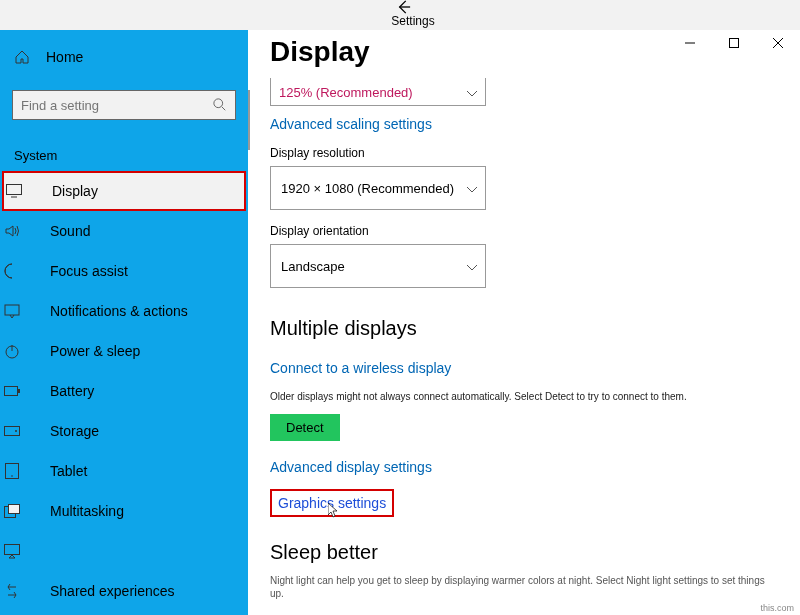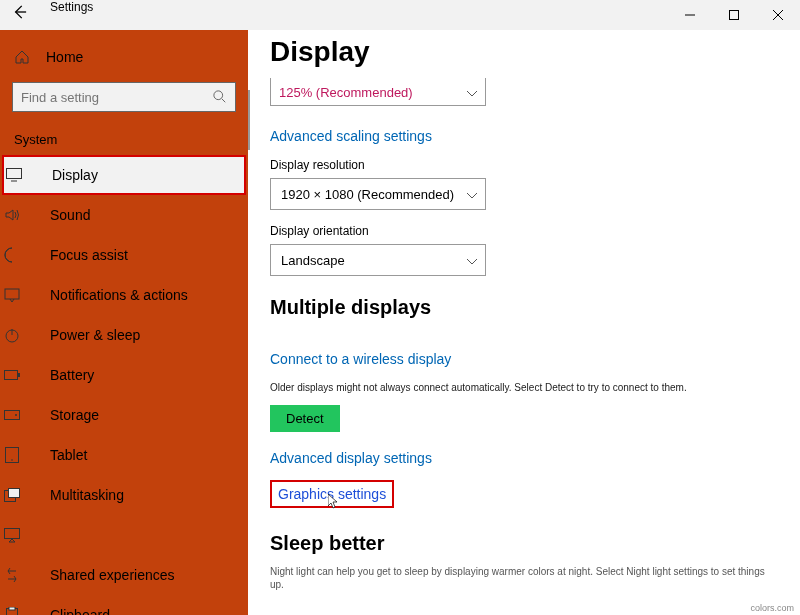--- a/index.html
+++ b/index.html
@@ -1,44 +1,44 @@
 <!DOCTYPE html>
 <html><head>
 <meta charset="utf-8">
 <style>
 * { box-sizing: border-box; margin: 0; padding: 0; font-family: "Segoe UI", Arial, sans-serif; }
 body { width: 800px; height: 615px; overflow: hidden; background: #fff; color: #000; position: relative; }
-.titlebar { display: flex; align-items: flex-start; height: 30px; padding-left: 8px; background: #f2f2f2; }
+.titlebar { display: flex; align-items: center; height: 30px; padding-left: 8px; background: #f2f2f2; flex-direction: column; }
 .titlebar .back { width: 24px; height: 24px; display:flex; align-items:center; justify-content:center; }
 .titlebar .title { margin-left: 18px; font-size: 12px; }
 .win-controls { margin-left: auto; display:flex; }
 .win-controls div { width: 44px; height: 30px; display:flex; align-items:center; justify-content:center; }
 .app { display:flex; height: 585px; }
-.sidebar { width: 248px; background:#c2410c; padding: 10px 0 8px 0; }
+.sidebar { width: 248px; background:#0ea5e9; padding: 10px 0 8px 0; }
 .home { display:flex; align-items:center; height: 34px; padding-left: 14px; font-size: 14px; }
 .home svg { margin-right: 16px; }
-.searchwrap { margin: 8px 12px; }
+.searchwrap { margin: 16px 12px; }
 .search { display:flex; align-items:center; border:1px solid #666; height:30px; padding:0 8px; background:#f2f2f2; }
 .search input { flex:1; border:0; background:transparent; outline:none; font-size:13px; color:#555; }
 .category { font-weight:400; font-size:13px; padding: 12px 14px 8px; }
 .navlist { list-style:none; }
 .navitem { display:flex; align-items:center; height:40px; padding-left:14px; font-size:14px; cursor:pointer; }
 .navitem svg, .navitem .iconbox { width:16px; height:16px; margin-right:20px; flex-shrink:0; display:flex; align-items:center; justify-content:center;}
 .navitem.active { border:2px solid #d40000; background:#f2f2f2; height:40px; margin:0 2px 0 2px; padding-left:12px; }
 .content { flex:1; position:relative; padding: 6px 24px 0 22px; overflow:hidden; }
 .scroll-ind { position:absolute; left:0; top:60px; width:2px; height:60px; background:#999; }
 h1 { font-size:28px; font-weight:600; margin-bottom: 10px; }
 .cutfield { border:1px solid #999; height:28px; width:216px; display:flex; align-items:center; padding:0 8px; font-size:13px; color:#be185d; position:relative; }
 .cutfield .chev { position:absolute; right:8px; }
 .cutfield .cut { position:absolute; top:-10px; left:0; right:0; height:14px; background:#fff;}
-.link { color:#0066b4; font-size:14px; margin:22px 0 14px; display:inline-block; cursor:pointer; }
+.link { color:#0066b4; font-size:14px; margin:10px 0 14px; display:inline-block; cursor:pointer; }
 .label { font-size:12px; margin-bottom:6px; }
-.select { border:1px solid #999; height:32px; width:216px; display:flex; align-items:center; padding:0 10px; font-size:13px; position:relative; cursor:pointer; margin-bottom:14px;}
+.select { border:1px solid #999; height:44px; width:216px; display:flex; align-items:center; padding:0 10px; font-size:13px; position:relative; cursor:pointer; margin-bottom:14px;}
 .select .chev { position:absolute; right:8px; }
-h2 { font-size:20px; font-weight:700; margin: 20px 0 10px; }
+h2 { font-size:20px; font-weight:400; margin: 29px 0 10px; }
 .desc { font-size:10px; color:#222; line-height:1.35; margin-bottom:10px; }
 .btn { background:#22c55e; border:none; padding:6px 16px; font-size:13px; cursor:pointer; }
 .redbox { border:2px solid #d40000; display:inline-block; padding:4px 6px; font-size:14px; color:#1d4ed8; position:relative; }
 .cursor { position:absolute; left:56px; top:12px; }
 .watermark { position:absolute; bottom:2px; right:6px; font-size:9px; color:#888; }
 </style>
 </head>
 <body>
 
 <div class="titlebar">
@@ -236,13 +236,13 @@
       <svg class="cursor" width="12" height="16" viewBox="0 0 12 16">
           <path d="M0 0 L0 12 L3 9 L5 14 L7 13 L5 8 L9 8 Z" fill="#fff" stroke="#000" stroke-width="0.7"></path>
         </svg>
     </div>
 
     <h2 style="margin-top:24px">Sleep better</h2>
     <div class="desc" style="color:#555">Night light can help you get to sleep by displaying warmer colors at night. Select Night light settings to set things up.</div>
   </div>
 </div>
 
-<div class="watermark">colors.com</div>
+<div class="watermark">this.com</div>
 
 </body></html>

